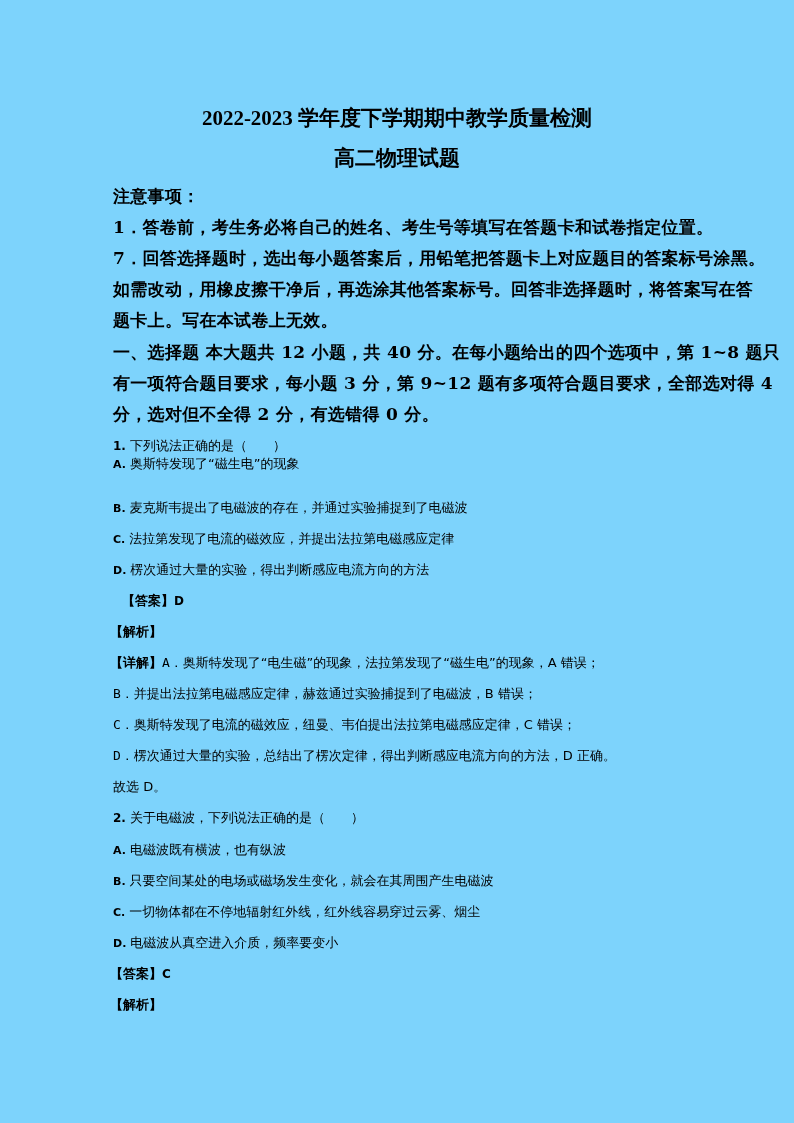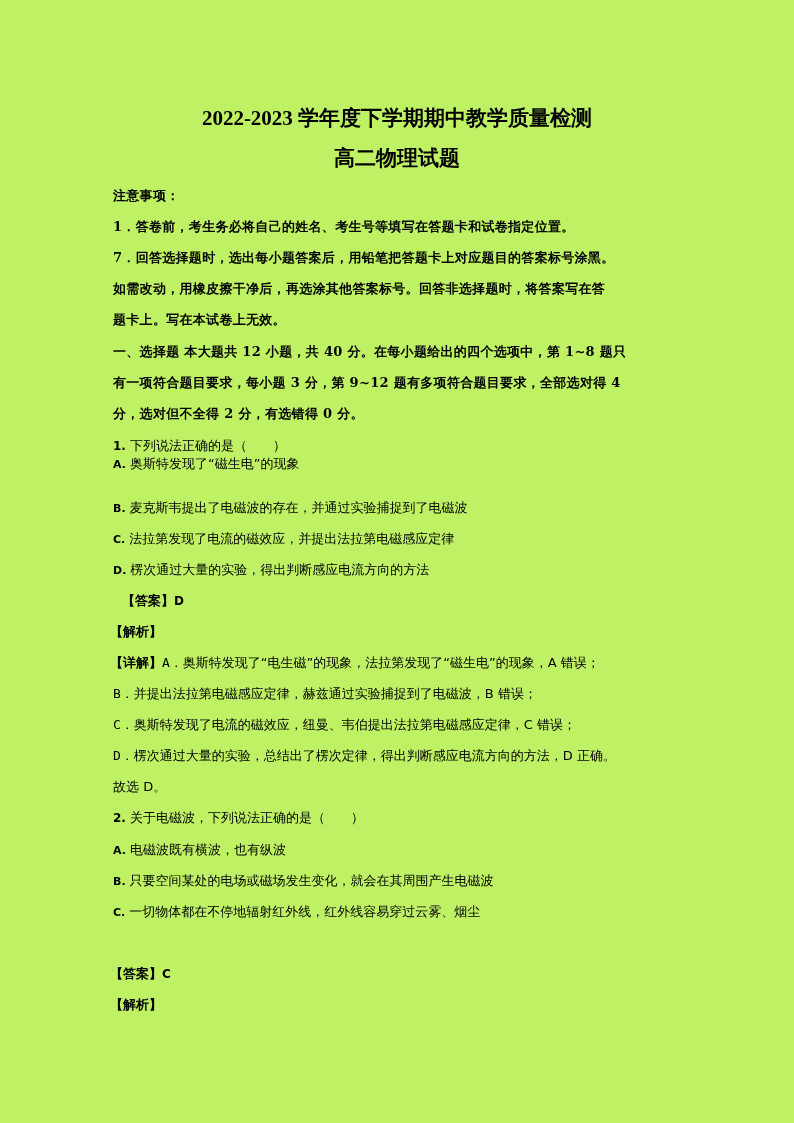--- a/index.html
+++ b/index.html
@@ -12,21 +12,21 @@
       height: 1123px;
       position: relative;
       overflow: hidden;
       color: #111111;
     }
     .page {
       position: absolute;
       left: 0; top: 0;
       width: 794px;
       height: 1123px;
-      background: #bef264;
+      background: #7dd3fc;
     }
     .title {
       position: absolute;
       left: 0;
       width: 794px;
       text-align: center;
       font-family: "Liberation Serif", "DejaVu Serif", serif;
       font-weight: bold;
       font-size: 21px;
       line-height: 26px;
@@ -35,21 +35,21 @@
     }
     .line {
       position: absolute;
       left: 113px;
       white-space: nowrap;
       color: #000;
     }
     .bold-serif {
       font-family: "DejaVu Serif", "Liberation Serif", serif;
       font-weight: bold;
-      font-size: 13px;
+      font-size: 17px;
       line-height: 20px;
       letter-spacing: 0.3px;
     }
     .sans {
       font-family: "DejaVu Sans", "Liberation Sans", sans-serif;
       font-size: 13px;
       line-height: 18px;
     }
     .num {
       font-weight: bold;
@@ -134,20 +134,23 @@
   </div>
   <div class="line sans" style="top:841px;">
     <span class="opt">A.</span><span>电磁波既有横波，也有纵波</span>
   </div>
   <div class="line sans" style="top:872px;">
     <span class="opt">B.</span><span>只要空间某处的电场或磁场发生变化，就会在其周围产生电磁波</span>
   </div>
   <div class="line sans" style="top:903px;">
     <span class="opt">C.</span><span>一切物体都在不停地辐射红外线，红外线容易穿过云雾、烟尘</span>
   </div>
+  <div class="line sans" style="top:934px;">
+    <span class="opt">D.</span><span>电磁波从真空进入介质，频率要变小</span>
+  </div>
   <div class="line sans" style="top:965px; left:110px;">
     <span class="bracket">【答案】</span><span class="ans-val">C</span>
   </div>
   <div class="line sans" style="top:996px; left:110px;">
     <span class="bracket">【解析】</span>
   </div>
 
 </div>
 
 </body></html>

